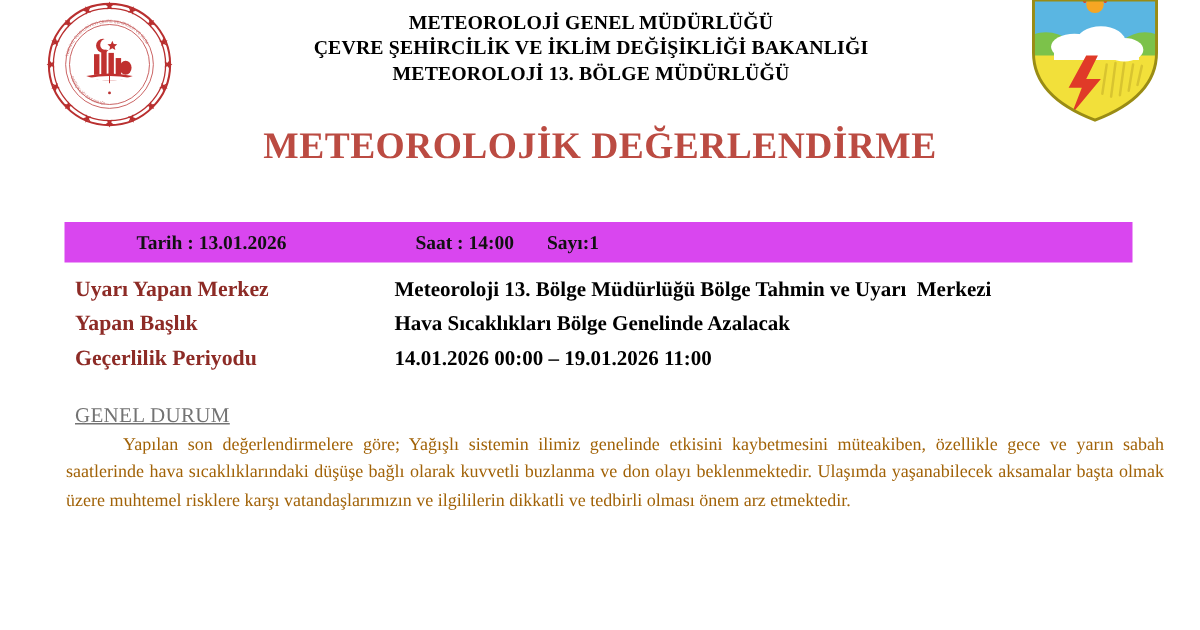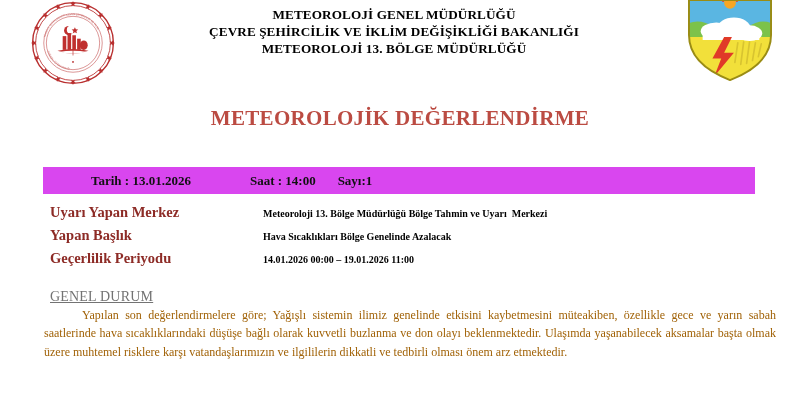--- a/index.html
+++ b/index.html
@@ -50,60 +50,59 @@
     line-height: 17px;
     letter-spacing: 0.1px;
     color: #000000;
     white-space: nowrap;
   }
 
   
   .doc-title {
     text-align: center;
     font-weight: bold;
-    font-size: 21px;
+    font-size: 25px;
     letter-spacing: 0.3px;
     color: #bb4b42;
-    margin-top: 22px;
   }
 
   
   .info-bar {
     margin: 36px 45px 0 43px;
     height: 27px;
     background: #d946ef;
     display: flex;
     align-items: center;
     font-weight: bold;
     font-size: 13px;
     color: #111111;
   }
   .info-bar .slot-date { margin-left: 48px; }
-  .info-bar .slot-time { margin-left: 59px; }
+  .info-bar .slot-time { margin-left: 86px; }
   .info-bar .slot-no   { margin-left: 22px; }
 
   
   .meta {
     margin: 10px 0 0 50px;
   }
   .meta-row {
     display: flex;
     align-items: baseline;
     height: 23px;
   }
   .meta-label {
     width: 213px;
     flex: 0 0 213px;
     font-weight: bold;
     font-size: 14.5px;
     color: #8d2b26;
   }
   .meta-value {
     font-weight: bold;
-    font-size: 10px;
+    font-size: 14px;
     color: #000000;
     white-space: pre;
   }
 
   
   .section-heading {
     margin: 16px 0 0 50px;
     font-size: 14px;
     color: #737373;
     letter-spacing: 0.2px;

